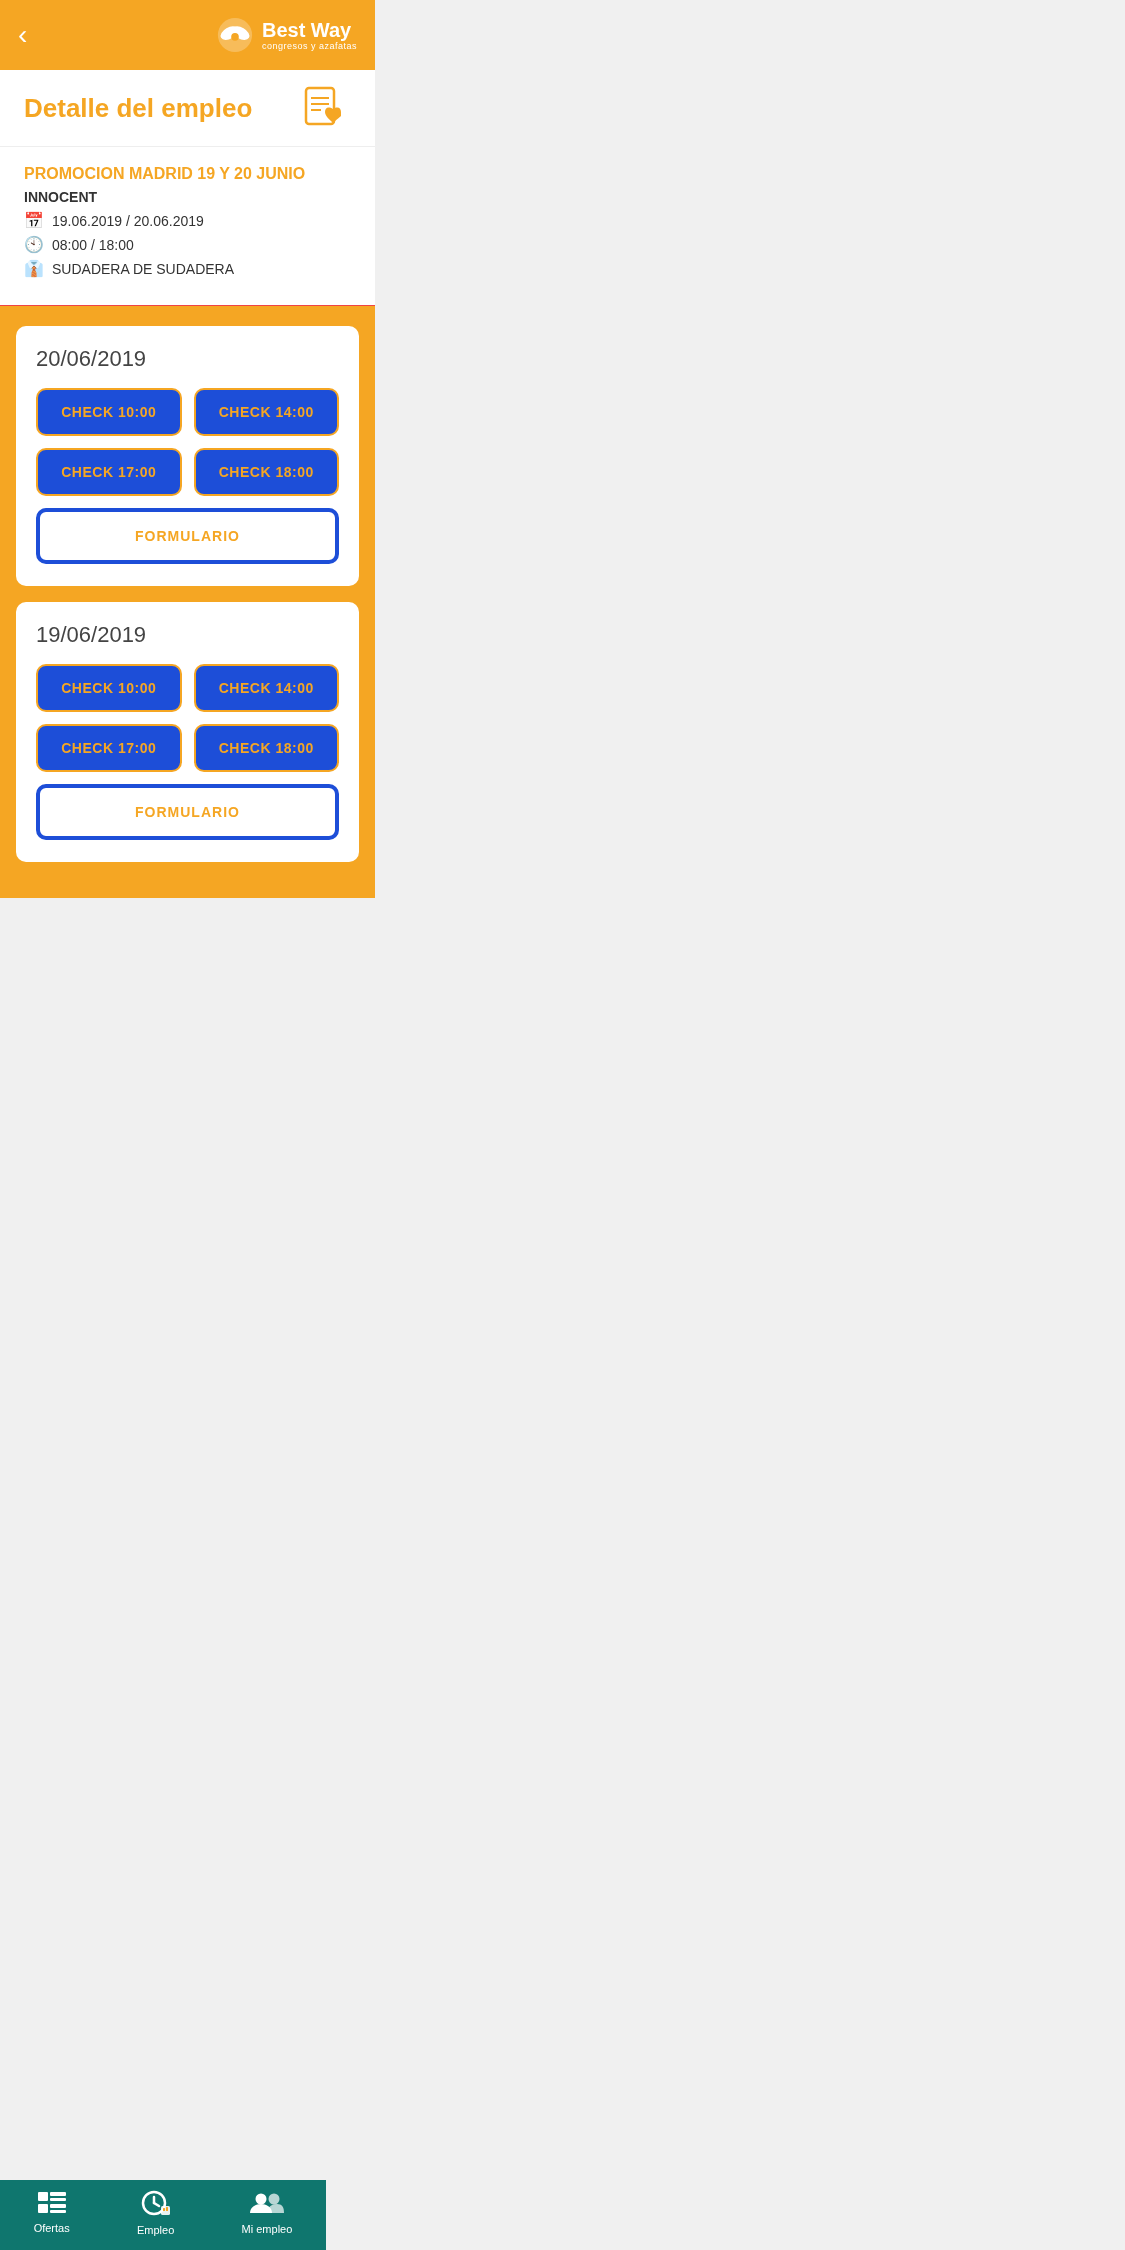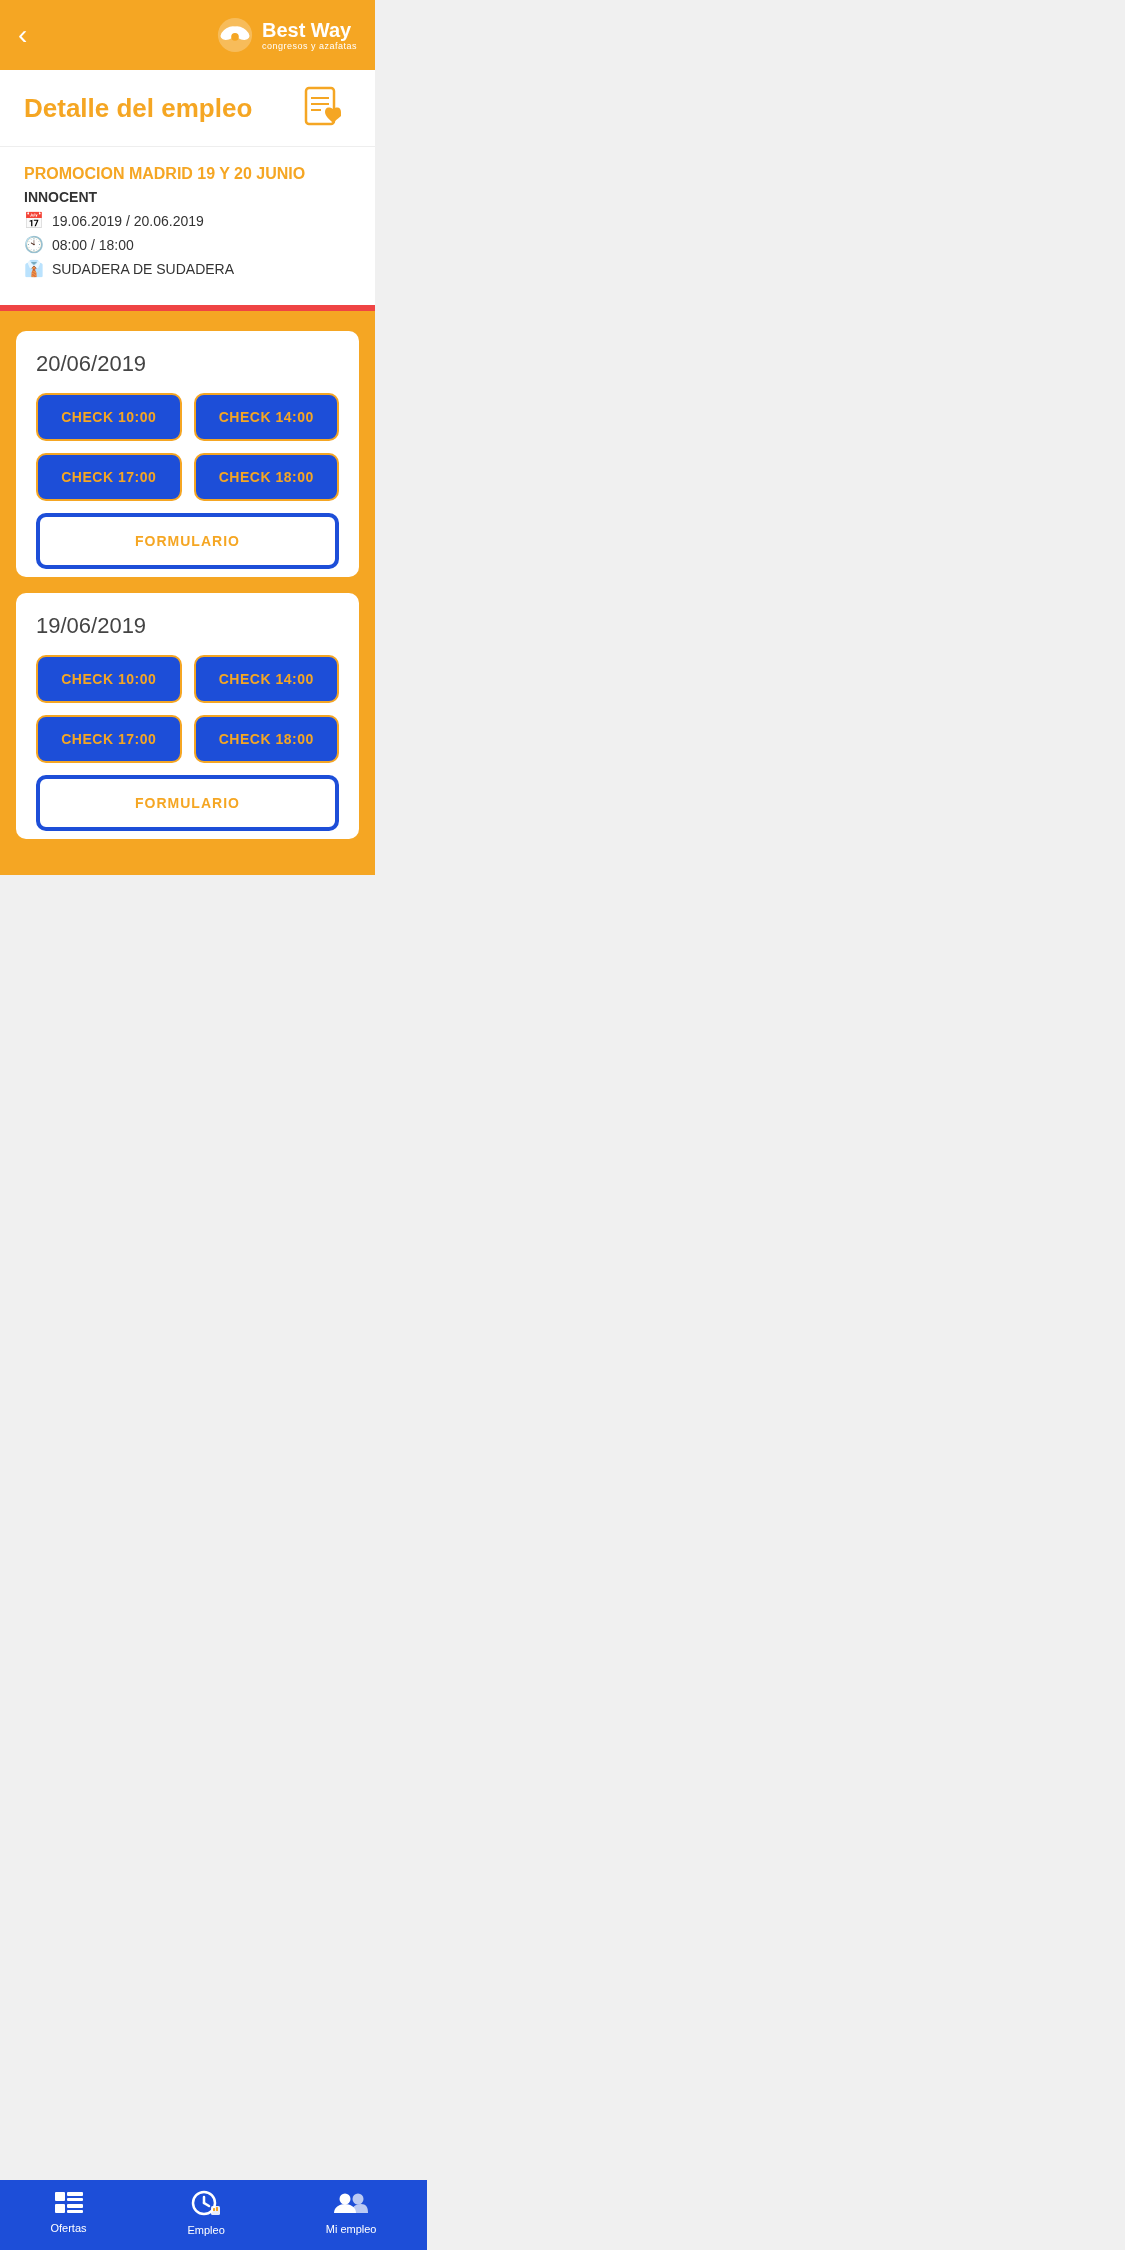--- a/index.html
+++ b/index.html
@@ -67,21 +67,21 @@
     }
     .bookmark-icon {
       width: 50px;
       height: 50px;
     }
 
     
     .job-info {
       background: white;
       padding: 18px 24px 22px;
-      border-bottom: 6px solid #ef4444;
+      border-bottom: 1px solid #ef4444;
     }
     .job-title {
       color: #F5A623;
       font-size: 16px;
       font-weight: 700;
       text-transform: uppercase;
       margin-bottom: 6px;
     }
     .job-company {
       font-size: 14px;
@@ -106,21 +106,21 @@
     .main-content {
       background: #F5A623;
       padding: 20px 16px;
       min-height: 400px;
     }
 
     
     .day-section {
       background: white;
       border-radius: 10px;
-      padding: 20px 20px 8px;
+      padding: 20px 20px 22px;
       margin-bottom: 16px;
     }
     .day-label {
       font-size: 22px;
       font-weight: 400;
       color: #444;
       margin-bottom: 16px;
     }
     .check-buttons-grid {
       display: grid;
@@ -151,28 +151,28 @@
       padding: 16px;
       border-radius: 10px;
       cursor: pointer;
       text-transform: uppercase;
       letter-spacing: 1px;
       margin-top: 6px;
     }
 
     
     .bottom-nav {
-      background: #1d4ed8;
+      background: #0f766e;
       display: flex;
       justify-content: space-around;
       align-items: center;
       padding: 10px 0 14px;
       position: fixed;
       bottom: 0;
-      width: 427px;
+      width: 326px;
     }
     .nav-item {
       display: flex;
       flex-direction: column;
       align-items: center;
       gap: 4px;
       cursor: pointer;
       color: white;
     }
     .nav-icon {

